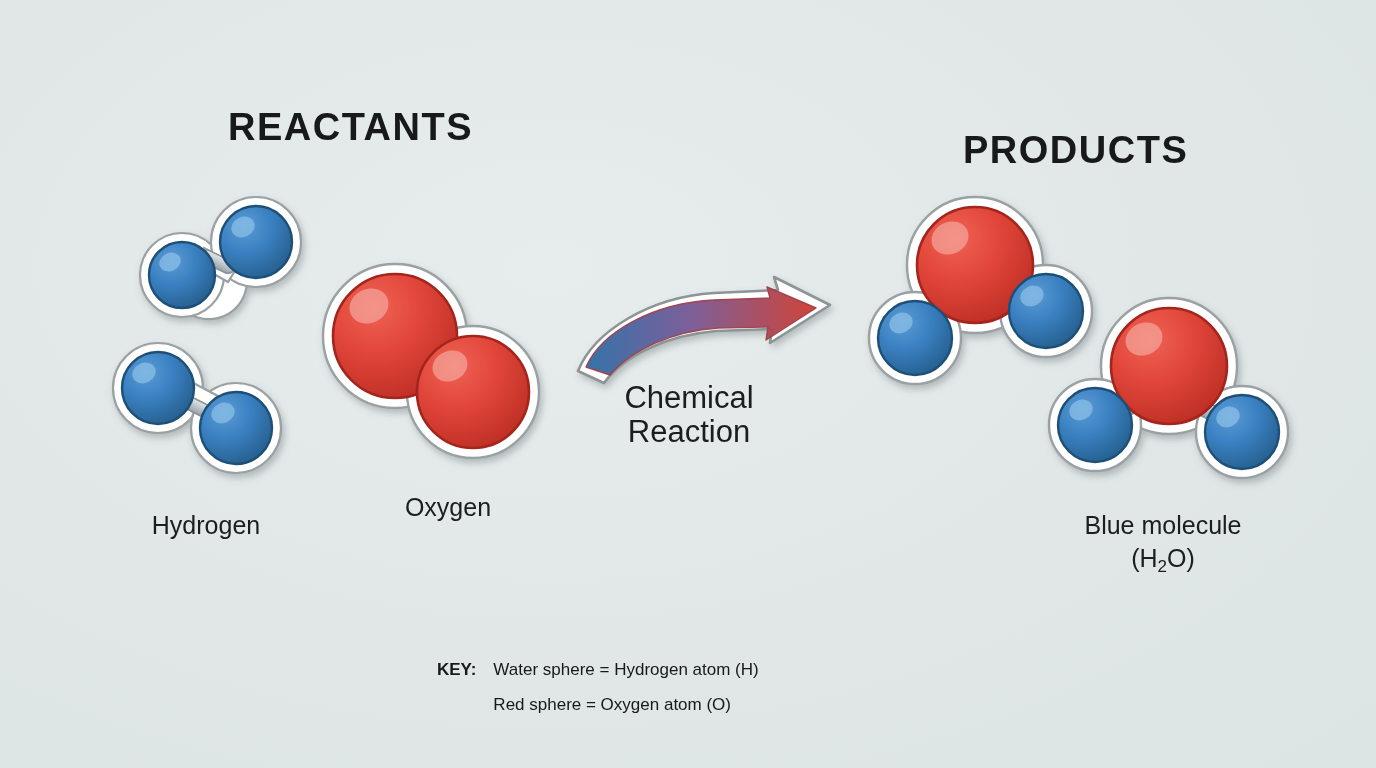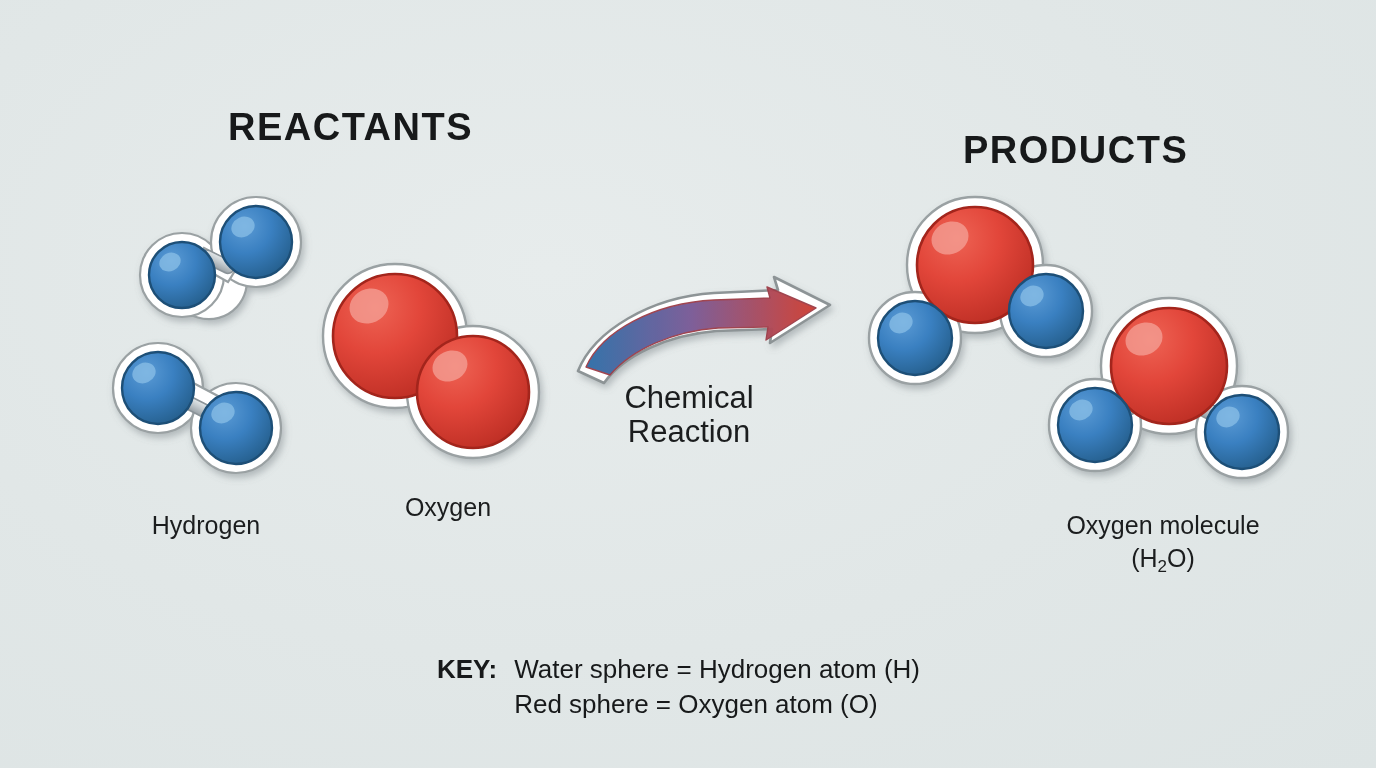--- a/index.html
+++ b/index.html
@@ -59,21 +59,21 @@
     color: #1b1d1e;
   }
 
   
   #key {
     position: absolute;
     left: 437px;
     top: 652px;
     display: flex;
     align-items: flex-start;
-    font-size: 26px;
+    font-size: 17px;
     line-height: 35px;
     color: #17191a;
   }
   #key-title {
     font-weight: 700;
     margin-right: 17px;
     white-space: nowrap;
   }
   #key-lines { white-space: nowrap; }
 
@@ -256,21 +256,21 @@
 
   <div class="caption" id="caption-h2">
     <div>Hydrogen</div>
   </div>
 
   <div class="caption" id="caption-o2">
     <div>Oxygen</div>
   </div>
 
   <div class="caption" id="caption-water">
-    <div>Oxygen molecule</div>
+    <div>Blue molecule</div>
     <div><span>(H</span><sub>2</sub><span>O)</span></div>
   </div>
 
   <div id="key">
     <div id="key-title">KEY:</div>
     <div id="key-lines">
       <div>Water sphere = Hydrogen atom (H)</div>
       <div>Red sphere = Oxygen atom (O)</div>
     </div>
   </div>

